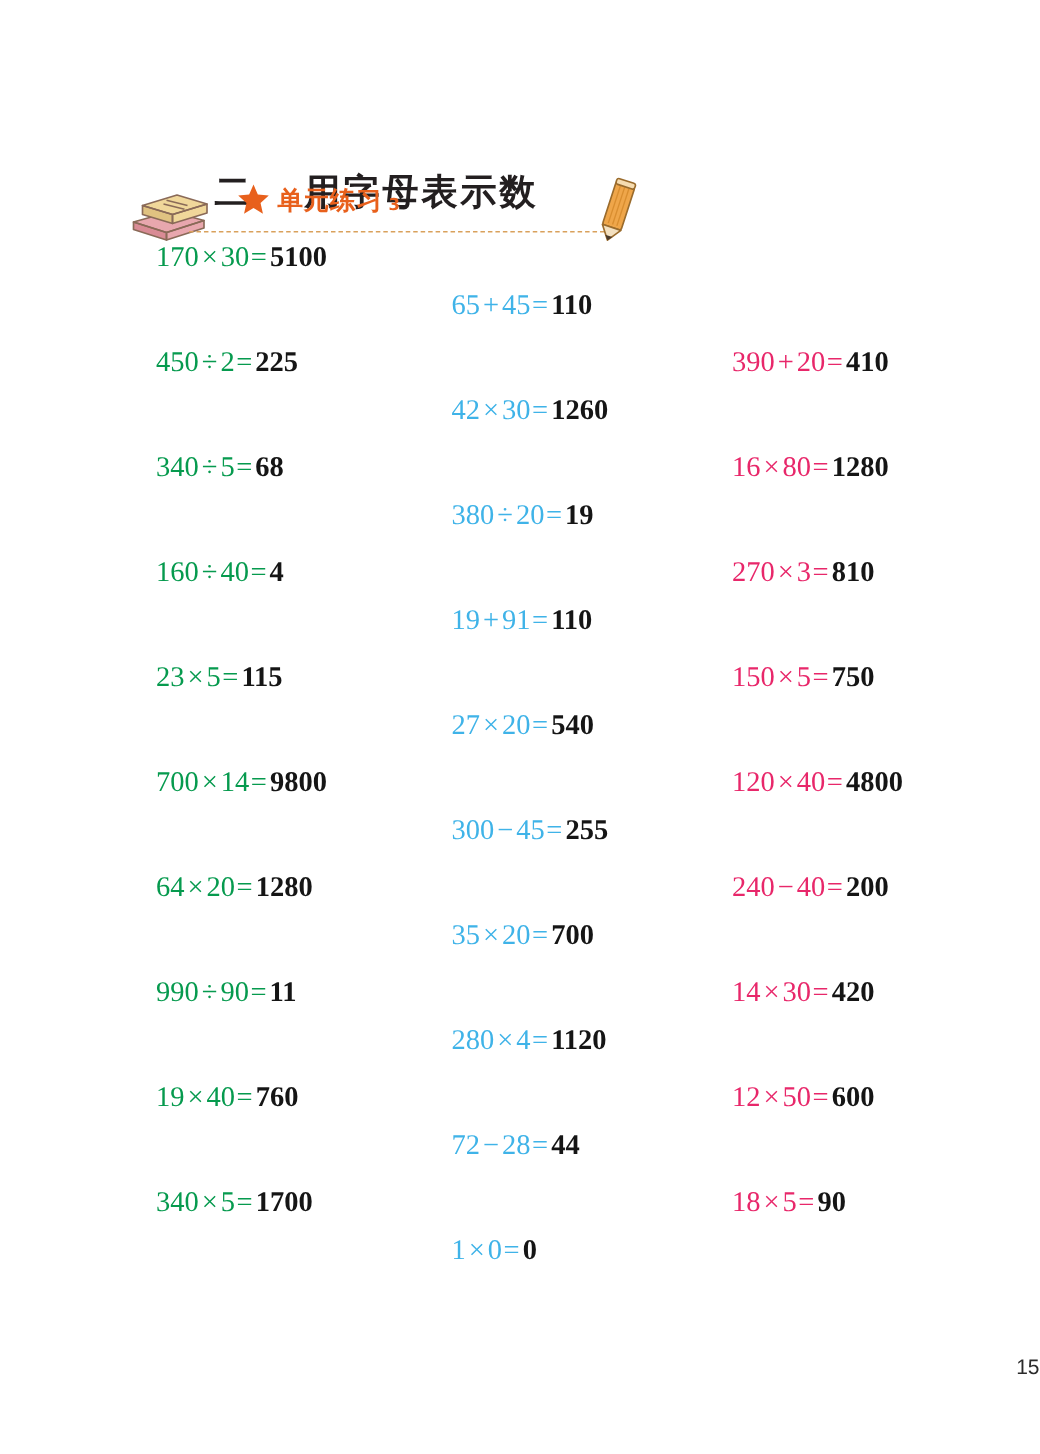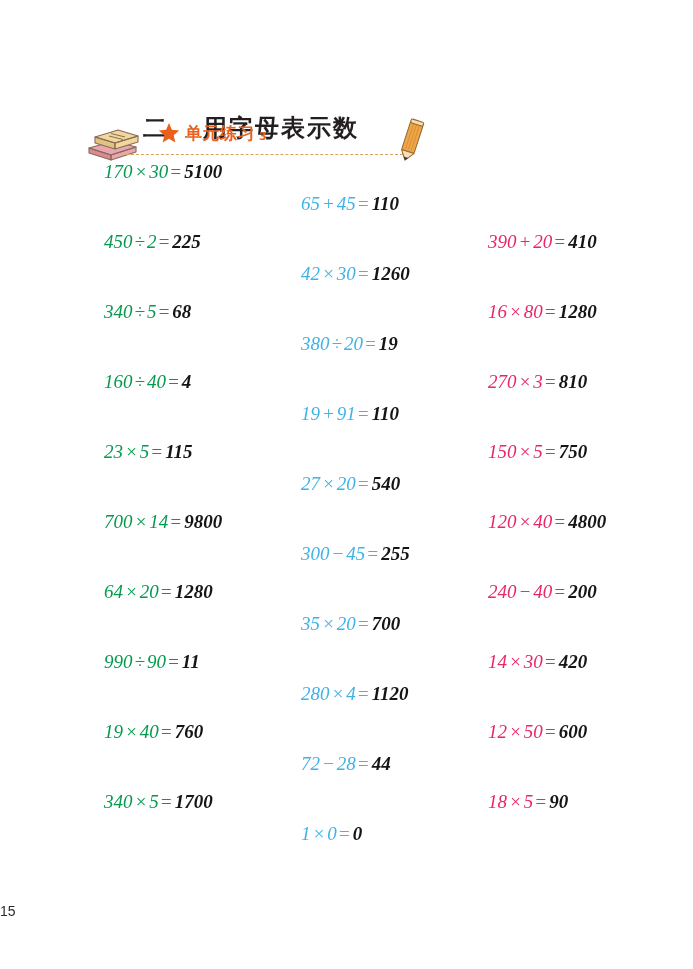--- a/index.html
+++ b/index.html
@@ -101,21 +101,20 @@
     position: relative;
     top: 3px;
   }
 
   
   .problems {
     position: absolute;
     left: 0;
     top: 160px;
     width: 693px;
-    font-style: italic;
   }
   .prob-row {
     position: relative;
     height: 70px;
   }
   .cell {
     position: absolute;
     top: 0;
     white-space: nowrap;
     font-family: "Liberation Serif", "DejaVu Serif", serif;
@@ -140,21 +139,21 @@
     margin-left: 1px;
   }
   .op { margin: 0 2px; }
 
   
   .page-number {
     position: absolute;
     left: 0;
     top: 903px;
     width: 693px;
-    text-align: left;
+    text-align: right;
     font-family: "Liberation Sans", sans-serif;
     font-size: 14px;
     color: #2b2b2b;
   }
 </style>
 </head>
 <body>
 
 <div id="page">
 

